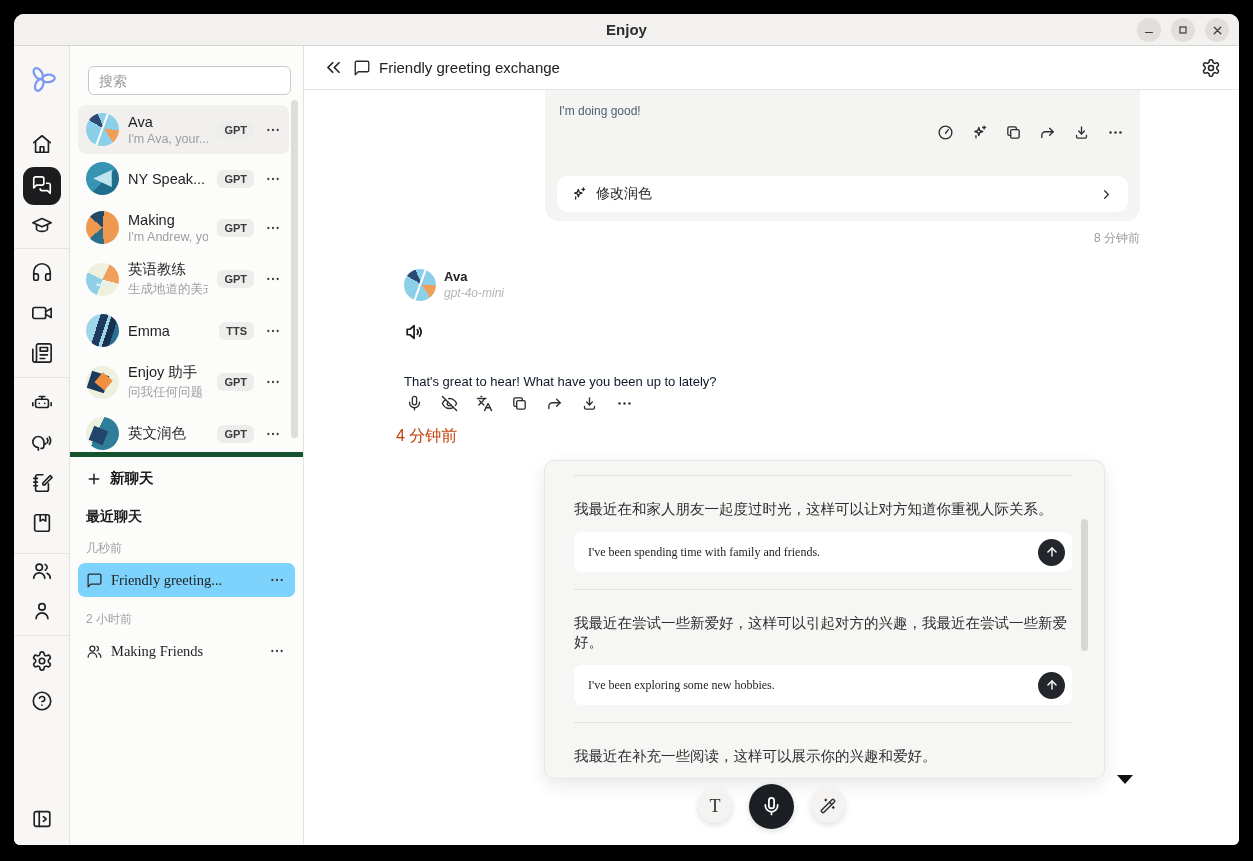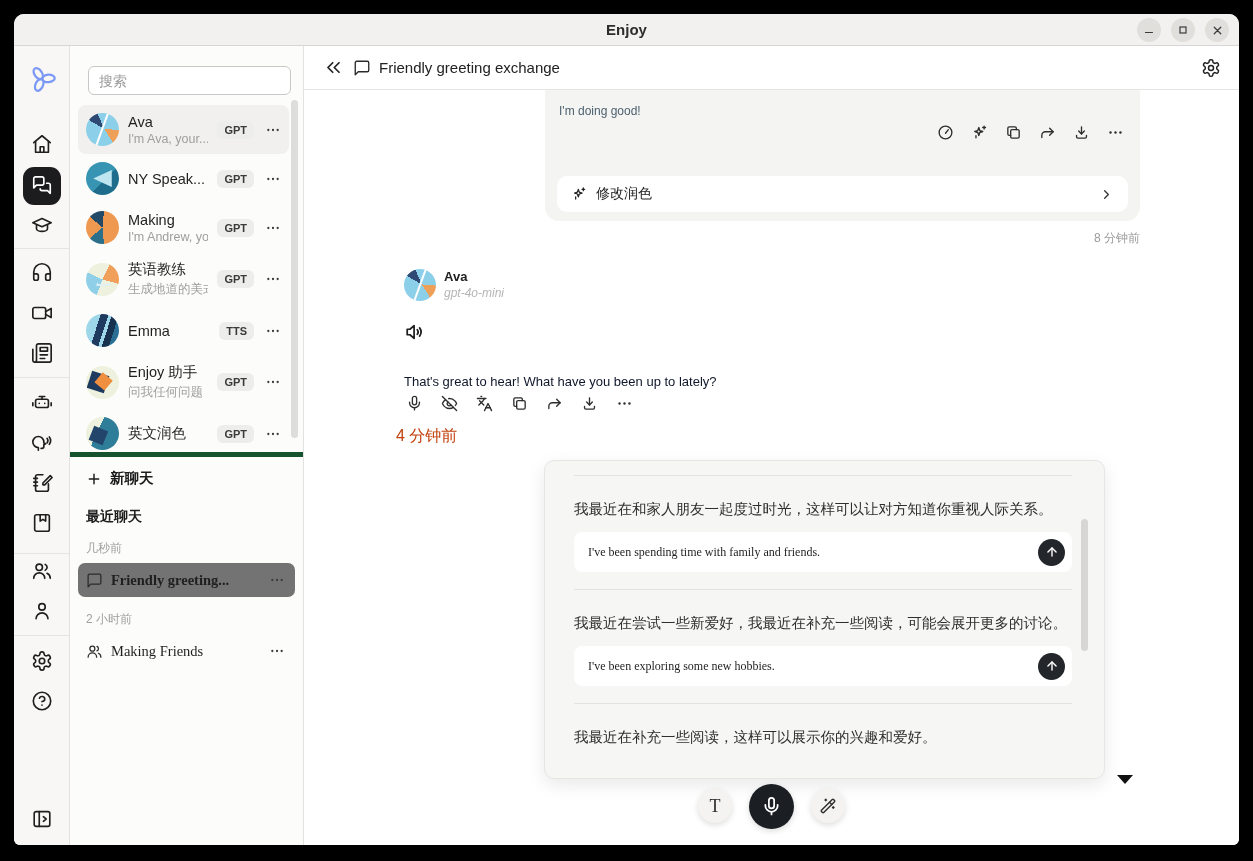--- a/index.html
+++ b/index.html
@@ -54,21 +54,21 @@
   .list-scrollbar { position:absolute; right:5px; top:54px; width:7px; height:338px;
                     background:#dddddb; border-radius:4px; }
 
   .chatlist-bottom { position:absolute; left:0; right:0; top:406px; border-top:5px solid #14532d; padding:10px 16px 0 16px; }
   .new-chat { display:flex; align-items:center; gap:8px; background:none; border:none; cursor:pointer;
               font-size:14.5px; font-weight:bold; color:#1d1d1d; padding:2px 0; }
   .recent-heading { font-size:14px; font-weight:bold; color:#1d1d1d; margin-top:18px; }
   .time-label { font-size:12px; color:#a0a0a0; margin-top:14px; }
   .recent-item { display:flex; align-items:center; gap:8px; margin-top:6px; margin-left:-8px; margin-right:-8px;
                  padding:7px 8px; border-radius:7px; cursor:pointer; color:#2c2c2c; }
-  .recent-item.selected { background:#737373;font-weight:bold; }
+  .recent-item.selected { background:#7dd3fc; }
   .recent-label { flex:1; font-size:14.5px; color:#1f1f1f; white-space:nowrap; overflow:hidden; }
 
   
   .main { position:relative; flex:1; background:#fff; }
   .main-header { height:44px; border-bottom:1px solid #e7e5e3; display:flex; align-items:center; padding:0 18px 0 20px; }
   .hdr-back { background:none; border:none; cursor:pointer; color:#222; display:flex; margin-right:10px; }
   .hdr-bubble { color:#2a2a2a; display:flex; margin-right:8px; }
   .hdr-title { font-size:15px; color:#222; flex:1; }
   .hdr-gear { background:none; border:none; cursor:pointer; color:#222; display:flex; }
 
@@ -632,21 +632,21 @@
               <span class="sg-en serif">I've been spending time with family and friends.</span>
               <button class="send-btn">
                 <svg class="ic" width="14" height="14" viewBox="0 0 24 24" stroke="currentColor" stroke-width="2.4" fill="none" stroke-linecap="round" stroke-linejoin="round">
                     <path d="M12 19V5"></path>
                     <path d="m5 12 7-7 7 7"></path>
                   </svg>
               </button>
             </div>
           </div>
           <div class="sg">
-            <div class="sg-zh">我最近在尝试一些新爱好，我最近在补充一些阅读，可能会展开更多的讨论。</div>
+            <div class="sg-zh">我最近在尝试一些新爱好，这样可以引起对方的兴趣，我最近在尝试一些新爱好。</div>
             <div class="sg-card">
               <span class="sg-en serif">I've been exploring some new hobbies.</span>
               <button class="send-btn">
                 <svg class="ic" width="14" height="14" viewBox="0 0 24 24" stroke="currentColor" stroke-width="2.4" fill="none" stroke-linecap="round" stroke-linejoin="round">
                     <path d="M12 19V5"></path>
                     <path d="m5 12 7-7 7 7"></path>
                   </svg>
               </button>
             </div>
           </div>

